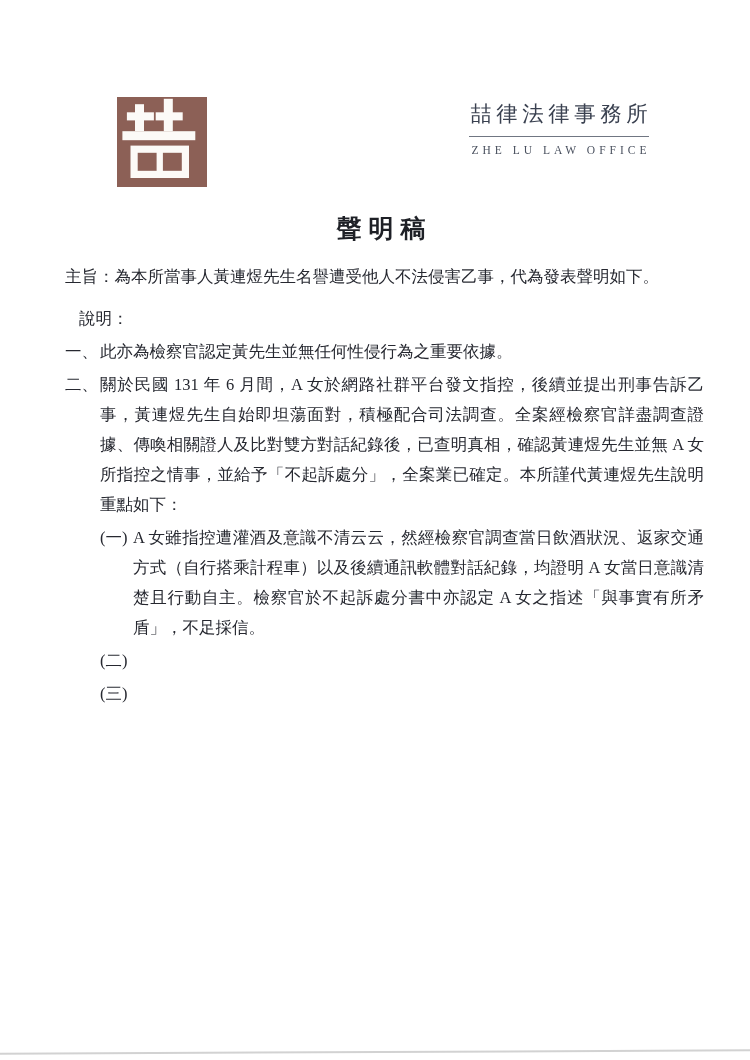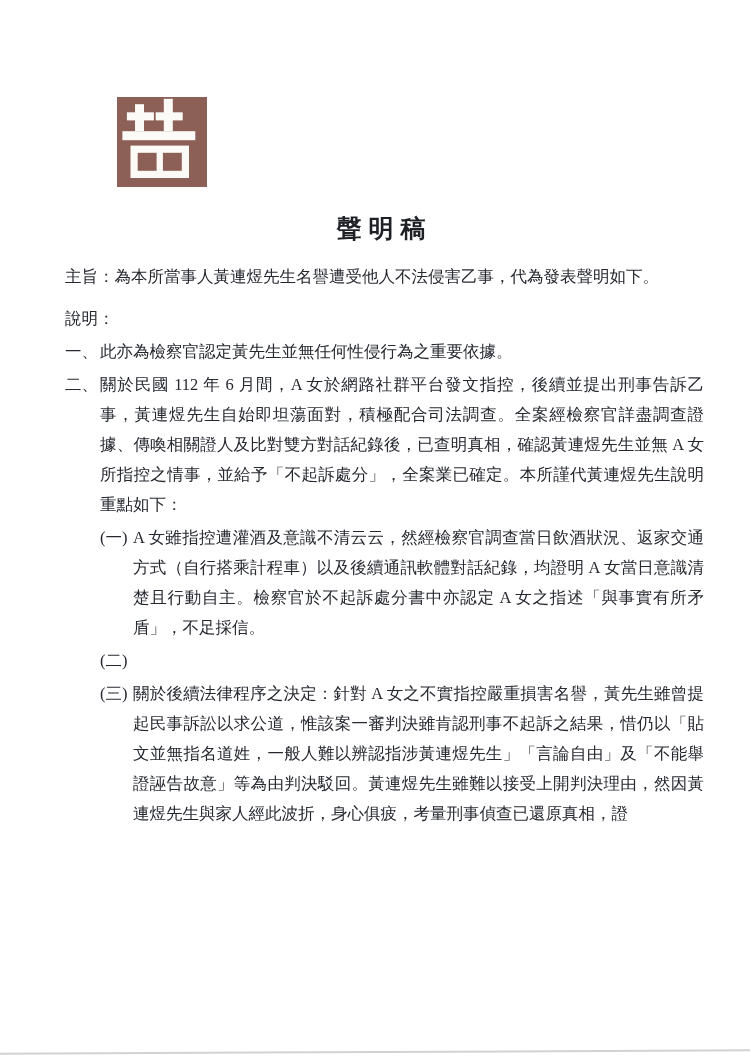--- a/index.html
+++ b/index.html
@@ -53,21 +53,21 @@
   .doc-title{
     margin:23px 0 14px 0;
     font-size:25px;
     font-weight:bold;
     letter-spacing:7px;
     text-align:center;
     line-height:38px;
     color:#1e2026;
   }
   .para{margin:0 0 12px 0;}
-  .label-line{margin:0 0 3px 0;}
+  .label-line{margin:0 0 3px 14px;}
   .item{display:flex;margin:0 0 3px 0;}
   .item .marker{flex:0 0 35px;}
   .item .text{flex:1;}
   .subitem{display:flex;margin:0 0 3px 0;padding-left:35px;}
   .subitem .marker{flex:0 0 33px;}
   .subitem .text{flex:1;}
   
   .page-edge{
     position:absolute;left:-5px;right:-5px;top:1051px;
     height:2px;background:#d2d2d2;
@@ -92,51 +92,55 @@
 
         <rect x="52" y="2" width="10" height="36" fill="#fcfaf7"></rect>
 
         <rect x="6" y="38" width="81" height="10" fill="#fcfaf7"></rect>
 
         <rect x="15" y="54" width="65" height="36" fill="#fcfaf7"></rect>
         <rect x="23" y="62" width="21" height="20" fill="#8C6056"></rect>
         <rect x="51" y="62" width="21" height="20" fill="#8C6056"></rect>
       </svg>
     </div>
+    <div class="firm-block">
+      <div class="firm-zh">喆律法律事務所</div>
+      <hr class="firm-divider">
+      <div class="firm-en">ZHE LU LAW OFFICE</div>
+    </div>
   </div>
 
   <div class="doc">
 
     <h1 class="doc-title">聲明稿</h1>
 
     <p class="para"><span>主旨：</span><span>為本所當事人黃連煜先生名譽遭受他人不法侵害乙事，代為發表聲明如下。</span></p>
 
     <p class="label-line">說明：</p>
 
     <div class="item">
       <span class="marker">一、</span>
       <div class="text">此亦為檢察官認定黃先生並無任何性侵行為之重要依據。</div>
     </div>
 
     <div class="item">
       <span class="marker">二、</span>
-      <div class="text">關於民國 112 年 6 月間，A 女於網路社群平台發文指控，後續並提出刑事告訴乙事，黃連煜先生自始即坦蕩面對，積極配合司法調查。全案經檢察官詳盡調查證據、傳喚相關證人及比對雙方對話紀錄後，已查明真相，確認黃連煜先生並無 A 女所指控之情事，並給予「不起訴處分」，全案業已確定。本所謹代黃連煜先生說明重點如下：</div>
+      <div class="text">關於民國 131 年 6 月間，A 女於網路社群平台發文指控，後續並提出刑事告訴乙事，黃連煜先生自始即坦蕩面對，積極配合司法調查。全案經檢察官詳盡調查證據、傳喚相關證人及比對雙方對話紀錄後，已查明真相，確認黃連煜先生並無 A 女所指控之情事，並給予「不起訴處分」，全案業已確定。本所謹代黃連煜先生說明重點如下：</div>
     </div>
 
     <div class="subitem">
       <span class="marker">(一)</span>
       <div class="text">A 女雖指控遭灌酒及意識不清云云，然經檢察官調查當日飲酒狀況、返家交通方式（自行搭乘計程車）以及後續通訊軟體對話紀錄，均證明 A 女當日意識清楚且行動自主。檢察官於不起訴處分書中亦認定 A 女之指述「與事實有所矛盾」，不足採信。</div>
     </div>
 
     <div class="subitem">
       <span class="marker">(二)</span>
     </div>
 
     <div class="subitem">
       <span class="marker">(三)</span>
-      <div class="text">關於後續法律程序之決定：針對 A 女之不實指控嚴重損害名譽，黃先生雖曾提起民事訴訟以求公道，惟該案一審判決雖肯認刑事不起訴之結果，惜仍以「貼文並無指名道姓，一般人難以辨認指涉黃連煜先生」「言論自由」及「不能舉證誣告故意」等為由判決駁回。黃連煜先生雖難以接受上開判決理由，然因黃連煜先生與家人經此波折，身心俱疲，考量刑事偵查已還原真相，證</div>
     </div>
 
   </div>
 
   <div class="page-edge"></div>
 
 </div>
 
 </body></html>

